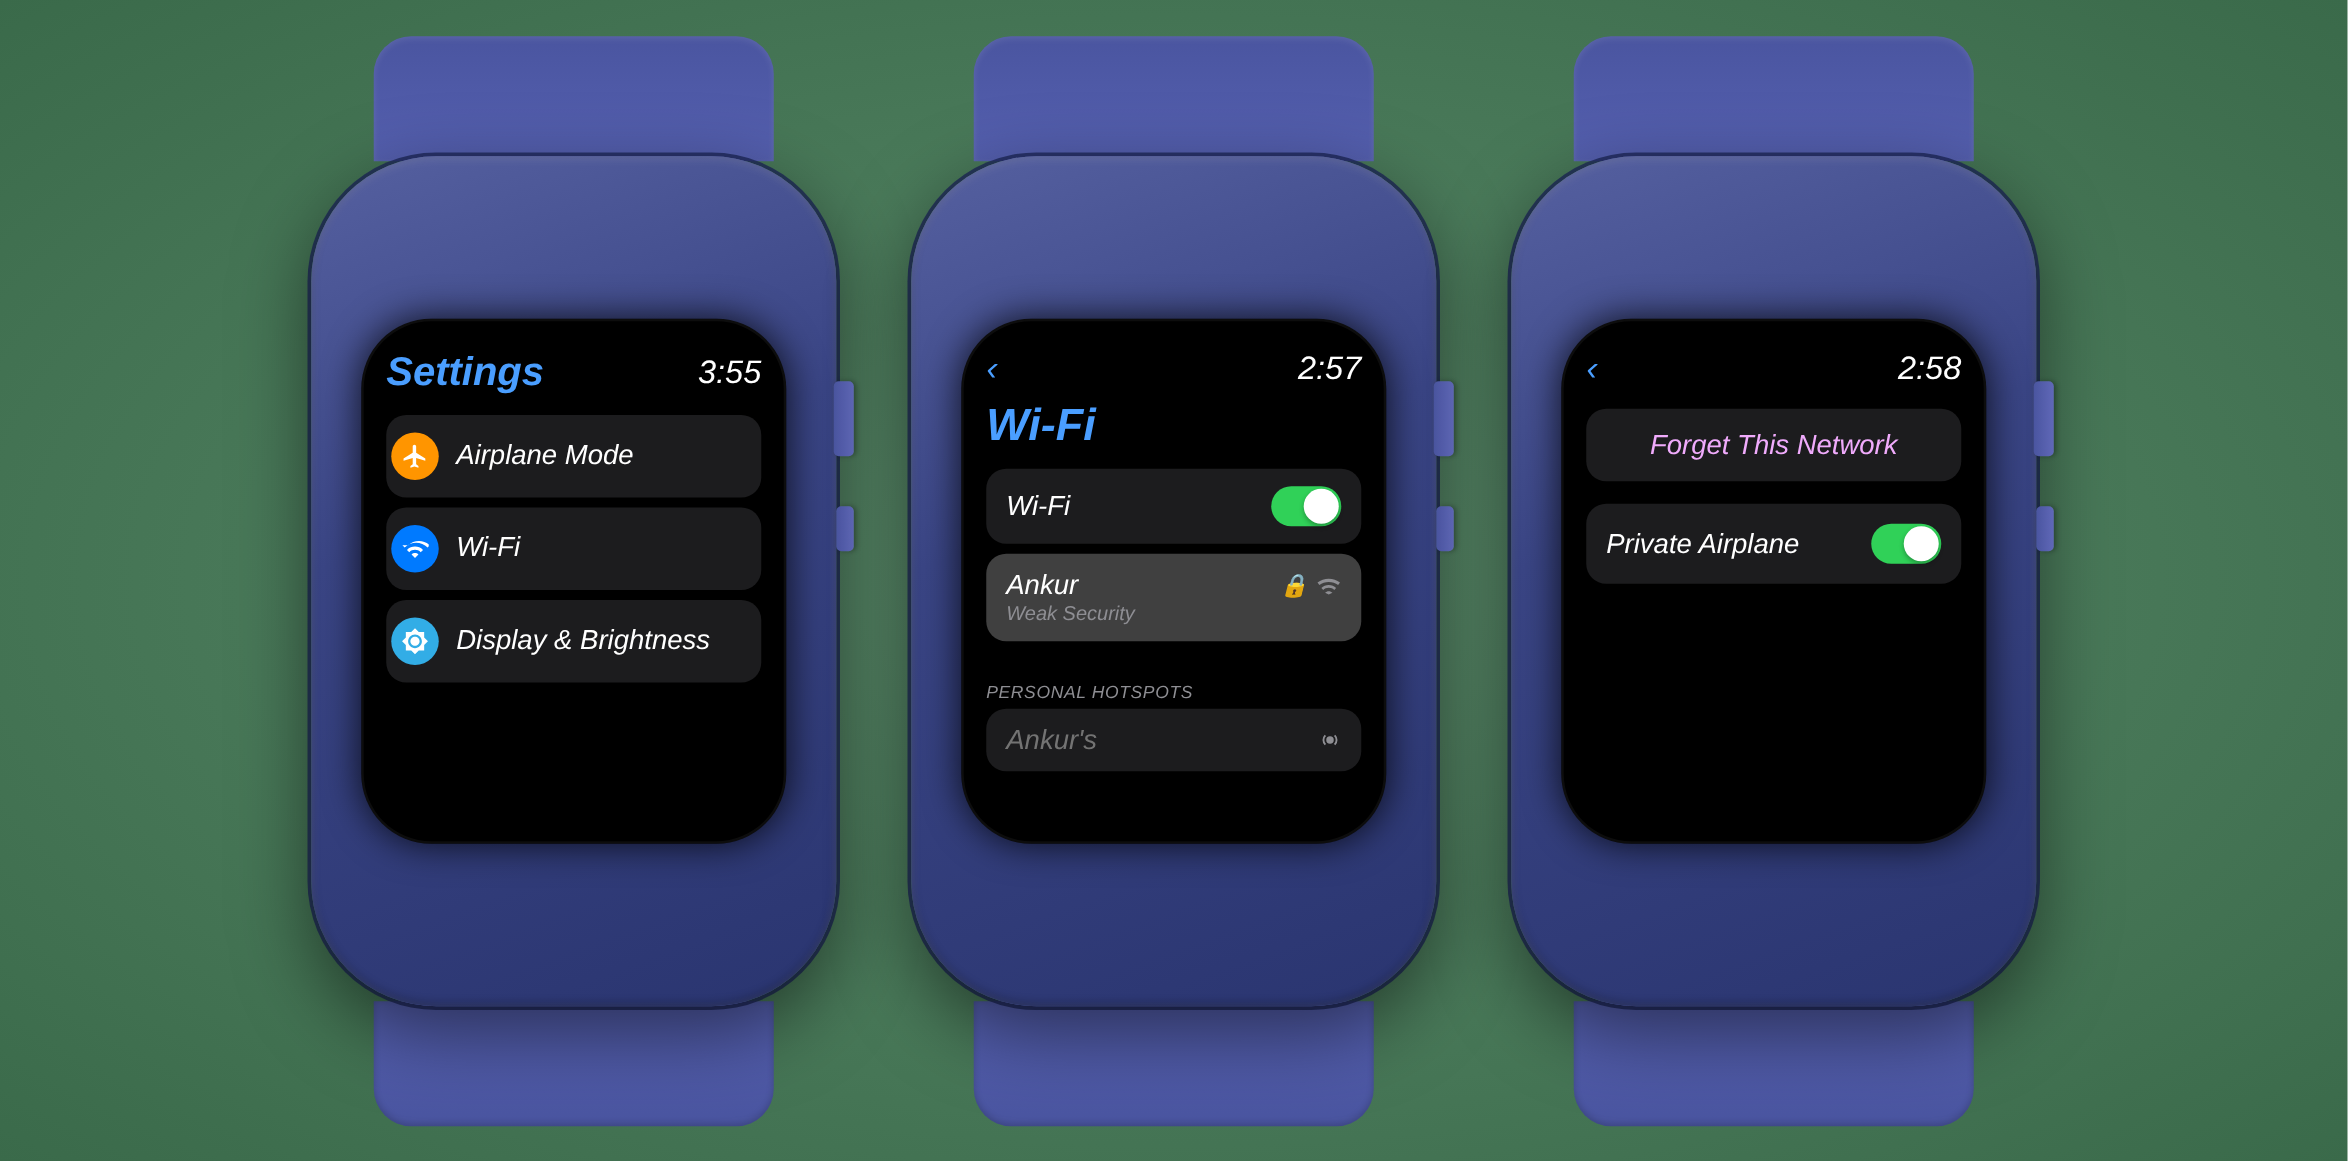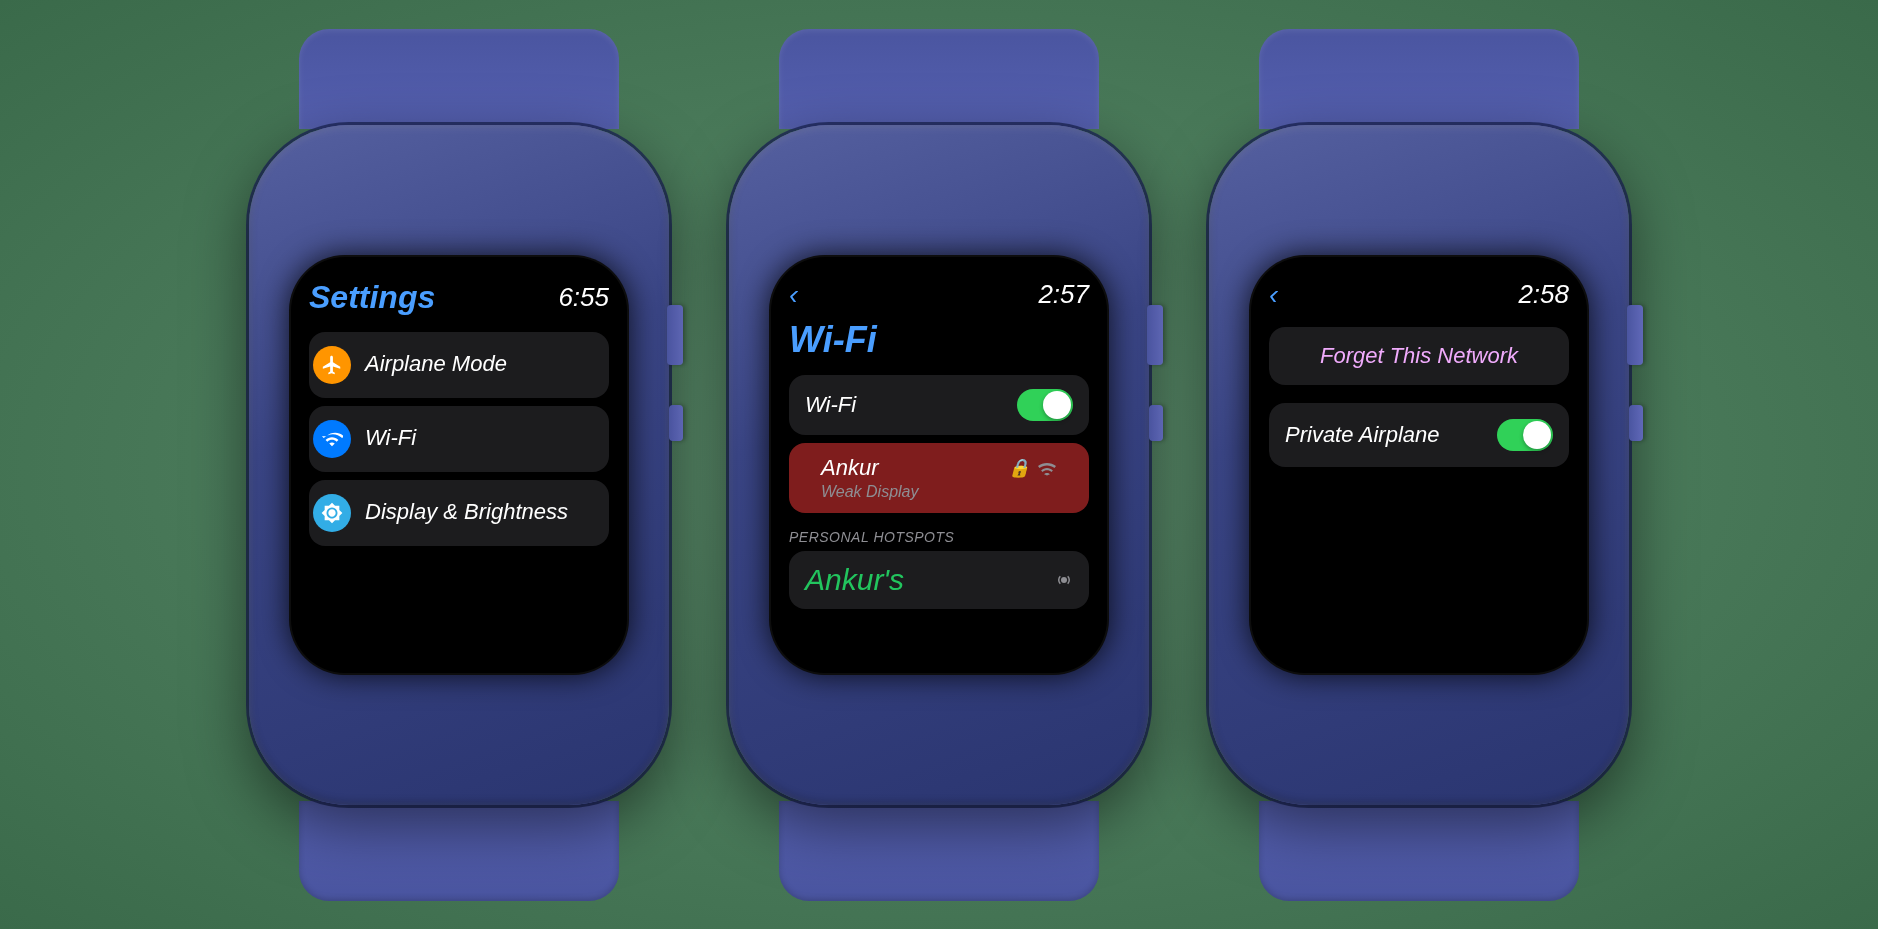--- a/index.html
+++ b/index.html
@@ -218,24 +218,24 @@
       width: 28px;
       height: 28px;
       background: #fff;
       border-radius: 50%;
       top: 2px;
       right: 2px;
       box-shadow: 0 2px 4px rgba(0,0,0,0.3);
     }
 
     .network-row {
-      background: #7f1d1d;
-      border-radius: 16px;
-      padding: 12px 32px;
-      margin-bottom: 8px;
+      background: #404040;
+      border-radius: 16px;
+      padding: 12px 16px;
+      margin-bottom: 24px;
     }
 
     .network-name {
       font-size: 22px;
       font-weight: 500;
       color: #fff;
       margin-bottom: 2px;
     }
 
     .network-sub {
@@ -257,23 +257,23 @@
     .hotspot-row {
       background: #1c1c1e;
       border-radius: 16px;
       padding: 12px 16px;
       display: flex;
       align-items: center;
       justify-content: space-between;
     }
 
     .hotspot-name {
-      font-size: 30px;
-      font-weight: 500;
-      color: #22c55e;
+      font-size: 22px;
+      font-weight: 500;
+      color: #737373;
       text-align: right;
     }
 
     
     .forget-btn {
       background: #1c1c1e;
       border-radius: 16px;
       padding: 16px;
       text-align: center;
       margin-bottom: 8px;
@@ -307,21 +307,21 @@
 <div class="watch-container">
   <div class="watch-band-top"></div>
   <div class="watch-body">
     <div class="watch-crown"></div>
     <div class="watch-button"></div>
     <div class="watch-screen">
       <div class="screen-content">
 
         <div class="screen-header">
           <span class="screen-title">Settings</span>
-          <span class="screen-time">6:55</span>
+          <span class="screen-time">3:55</span>
         </div>
 
         <div class="settings-list">
 
           <div class="settings-item">
             <div class="settings-item-icon icon-orange">
               <svg width="22" height="22" viewBox="0 0 24 24" fill="white">
                 <path d="M21 16v-2l-8-5V3.5c0-.83-.67-1.5-1.5-1.5S10 2.67 10 3.5V9l-8 5v2l8-2.5V19l-2 1.5V22l3.5-1 3.5 1v-1.5L13 19v-5.5l8 2.5z"></path>
               </svg>
             </div>
@@ -376,21 +376,21 @@
         <div class="network-row">
           <div style="display:flex; justify-content:space-between; align-items:flex-start;">
             <span class="network-name">Ankur</span>
             <div style="display:flex; gap:6px; align-items:center; padding-top:2px;">
               <span style="font-size:18px; color:#8e8e93;">🔒</span>
               <svg width="20" height="16" viewBox="0 0 24 18" fill="#8e8e93">
                 <path d="M12 3C7.95 3 4.21 4.34 1.2 6.6L3 9c2.5-1.94 5.62-3 9-3s6.5 1.06 9 3l1.8-2.4C19.79 4.34 16.05 3 12 3zm0 6c-2.76 0-5.26 1.12-7.08 2.94L6.7 13.8c1.29-1.29 3.06-2.1 5.3-2.1s4.01.81 5.3 2.1l1.78-1.86C17.26 10.12 14.76 9 12 9zm0 6c-1.38 0-2.63.56-3.54 1.46L12 18l3.54-1.54C14.63 15.56 13.38 15 12 15z"></path>
               </svg>
             </div>
           </div>
-          <span class="network-sub">Weak Display</span>
+          <span class="network-sub">Weak Security</span>
         </div>
 
         <div class="hotspot-section-label">PERSONAL HOTSPOTS</div>
         <div class="hotspot-row">
           <span class="hotspot-name">Ankur's</span>
           <div style="display:flex; gap:4px; align-items:center;">
             <svg width="18" height="18" viewBox="0 0 24 24" fill="#8e8e93">
               <circle cx="12" cy="12" r="4"></circle>
               <path d="M6.34 6.34a8 8 0 0 0 0 11.32l1.41-1.41a6 6 0 0 1 0-8.49L6.34 6.34zm11.32 0l-1.41 1.41a6 6 0 0 1 0 8.49l1.41 1.41a8 8 0 0 0 0-11.31z"></path>
             </svg>

